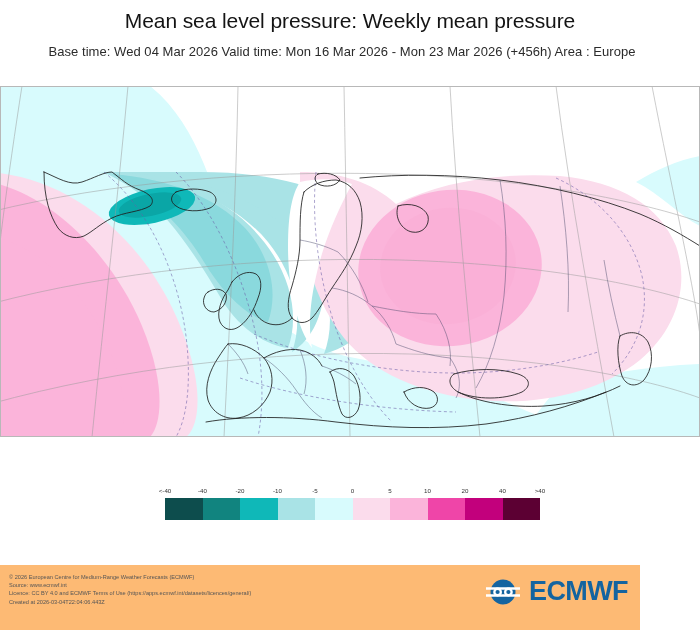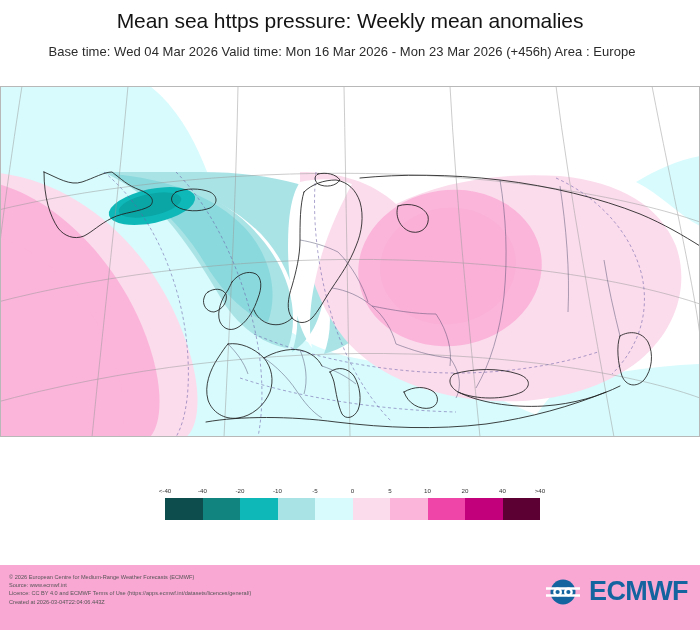--- a/index.html
+++ b/index.html
@@ -104,23 +104,23 @@
   }
   .legend-swatch {
     flex: 1 1 0;
     height: 100%;
   }
 
   
   #footer {
     position: absolute;
     top: 565px; left: 0;
-    width: 700px;
+    width: 640px;
     height: 65px;
-    background: #f9a8d4;
+    background: #fdba74;
   }
   #footer-text {
     position: absolute;
     left: 9px;
     top: 8px;
     font-size: 5.6px;
     line-height: 8.2px;
     color: #555555;
   }
   #footer-text div { white-space: nowrap; }
@@ -137,21 +137,21 @@
     font-weight: 700;
     color: #1464a0;
     letter-spacing: -0.6px;
     font-family: "Liberation Sans", sans-serif;
   }
 </style>
 </head>
 <body>
 
 <div id="header">
-  <div id="chart-title">Mean sea https pressure: Weekly mean anomalies</div>
+  <div id="chart-title">Mean sea level pressure: Weekly mean pressure</div>
   <div id="chart-subtitle">Base time: Wed 04 Mar 2026 Valid time: Mon 16 Mar 2026 - Mon 23 Mar 2026 (+456h) Area : Europe</div>
 </div>
 
 <div id="map-panel">
   <svg id="map-svg" width="700" height="351" viewBox="0 0 700 351">
     <defs>
       <clipPath id="mapclip">
           <rect x="1" y="1" width="698" height="349"></rect>
         </clipPath>
       <radialGradient id="atlPos" cx="50%" cy="50%" r="50%">

